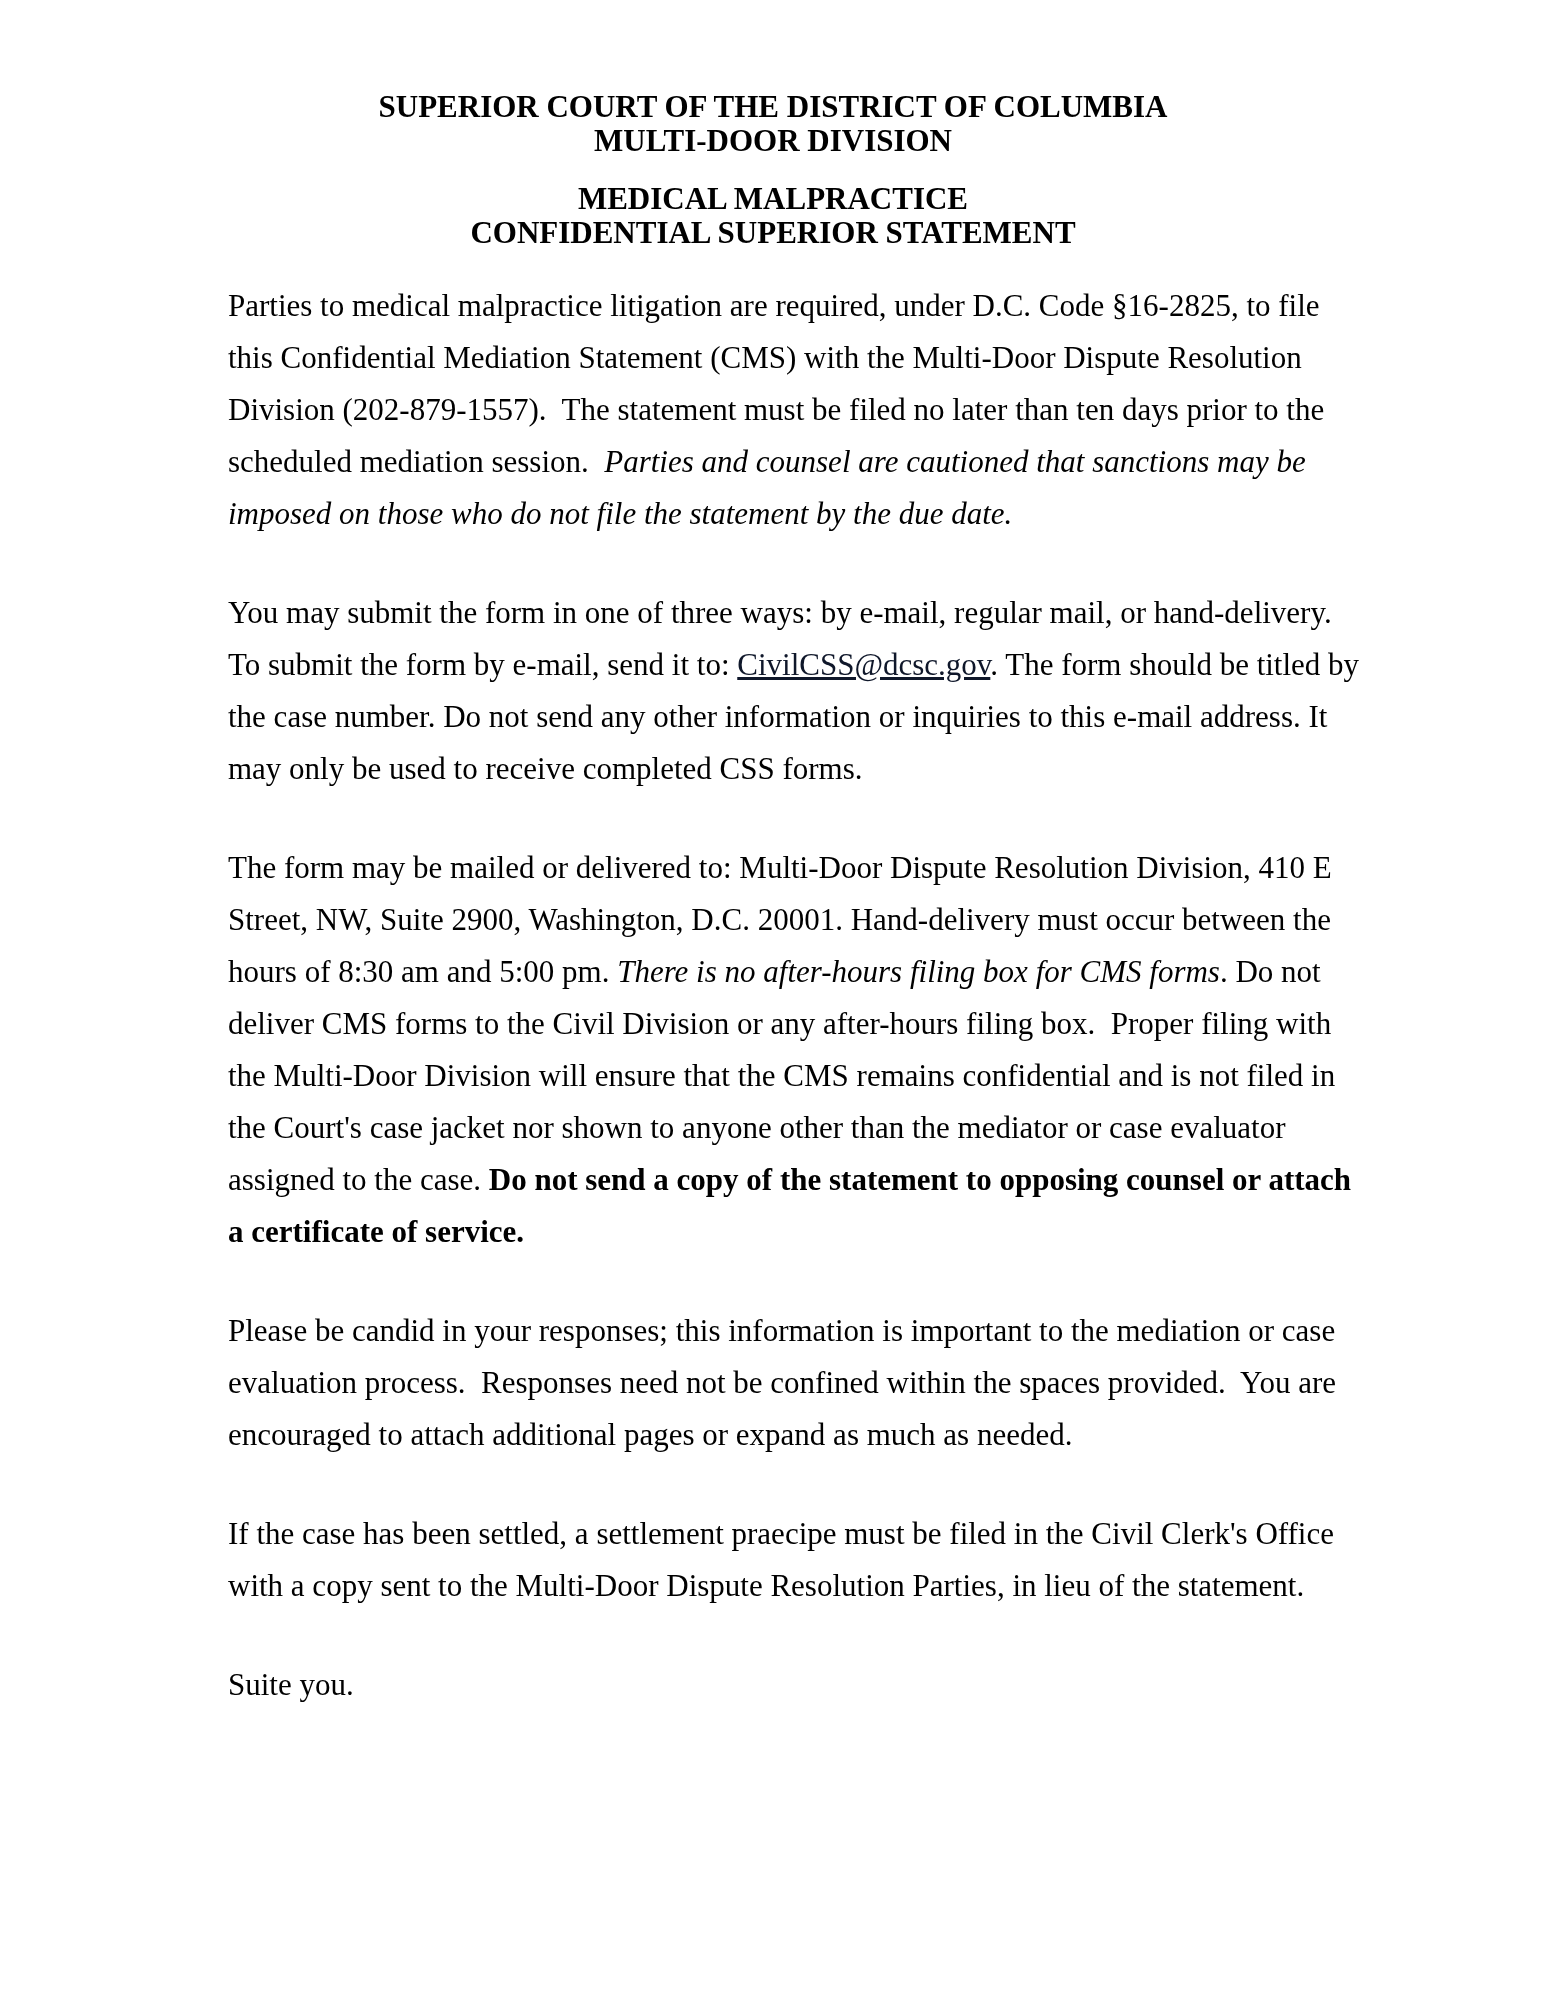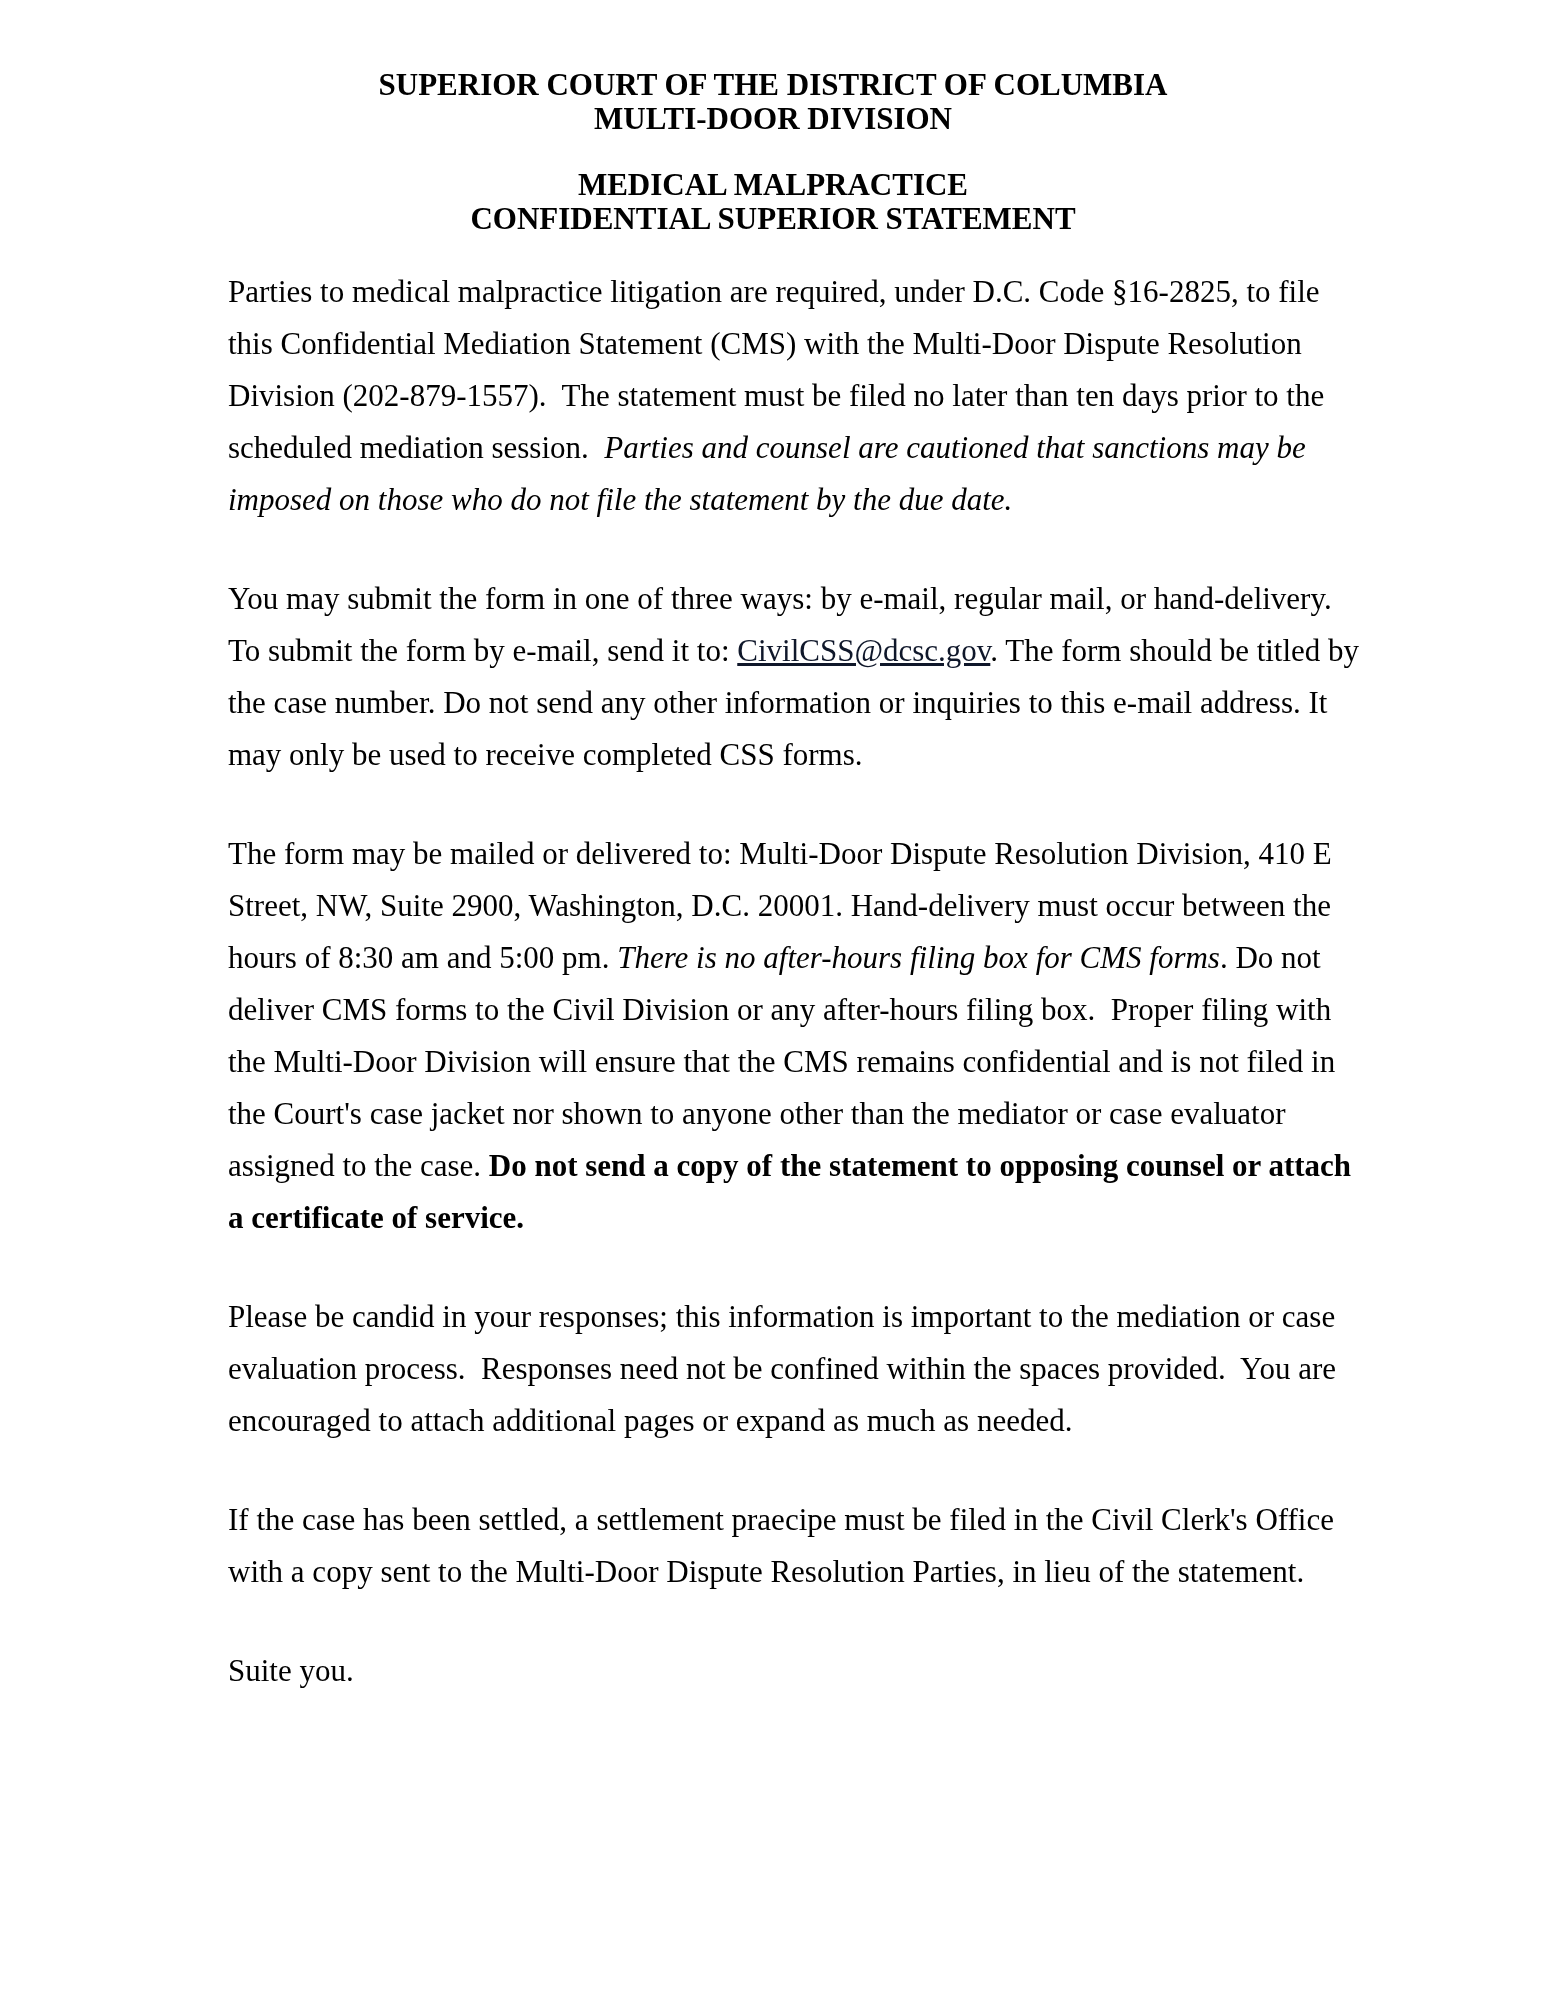--- a/index.html
+++ b/index.html
@@ -11,34 +11,34 @@
   }
   .page {
     position: relative;
     width: 1545px;
     height: 2000px;
     background: #ffffff;
     color: #000000;
     font-family: "Liberation Serif", "DejaVu Serif", serif;
     overflow: hidden;
     box-sizing: border-box;
-    padding: 68px 180px 0 228px;
+    padding: 90px 180px 0 228px;
   }
   .headings {
     width: 1090px;
     text-align: center;
   }
   .heading-block {
     font-size: 31px;
     font-weight: bold;
     line-height: 34px;
     margin: 0;
   }
   .form-title-block {
-    margin-top: 32px;
+    margin-top: 24px;
     text-align: center;
   }
   .body-text {
     width: 1135px;
     margin-top: 30px;
   }
   .para {
     font-size: 31px;
     line-height: 52px;
     margin: 0 0 47px 0;

